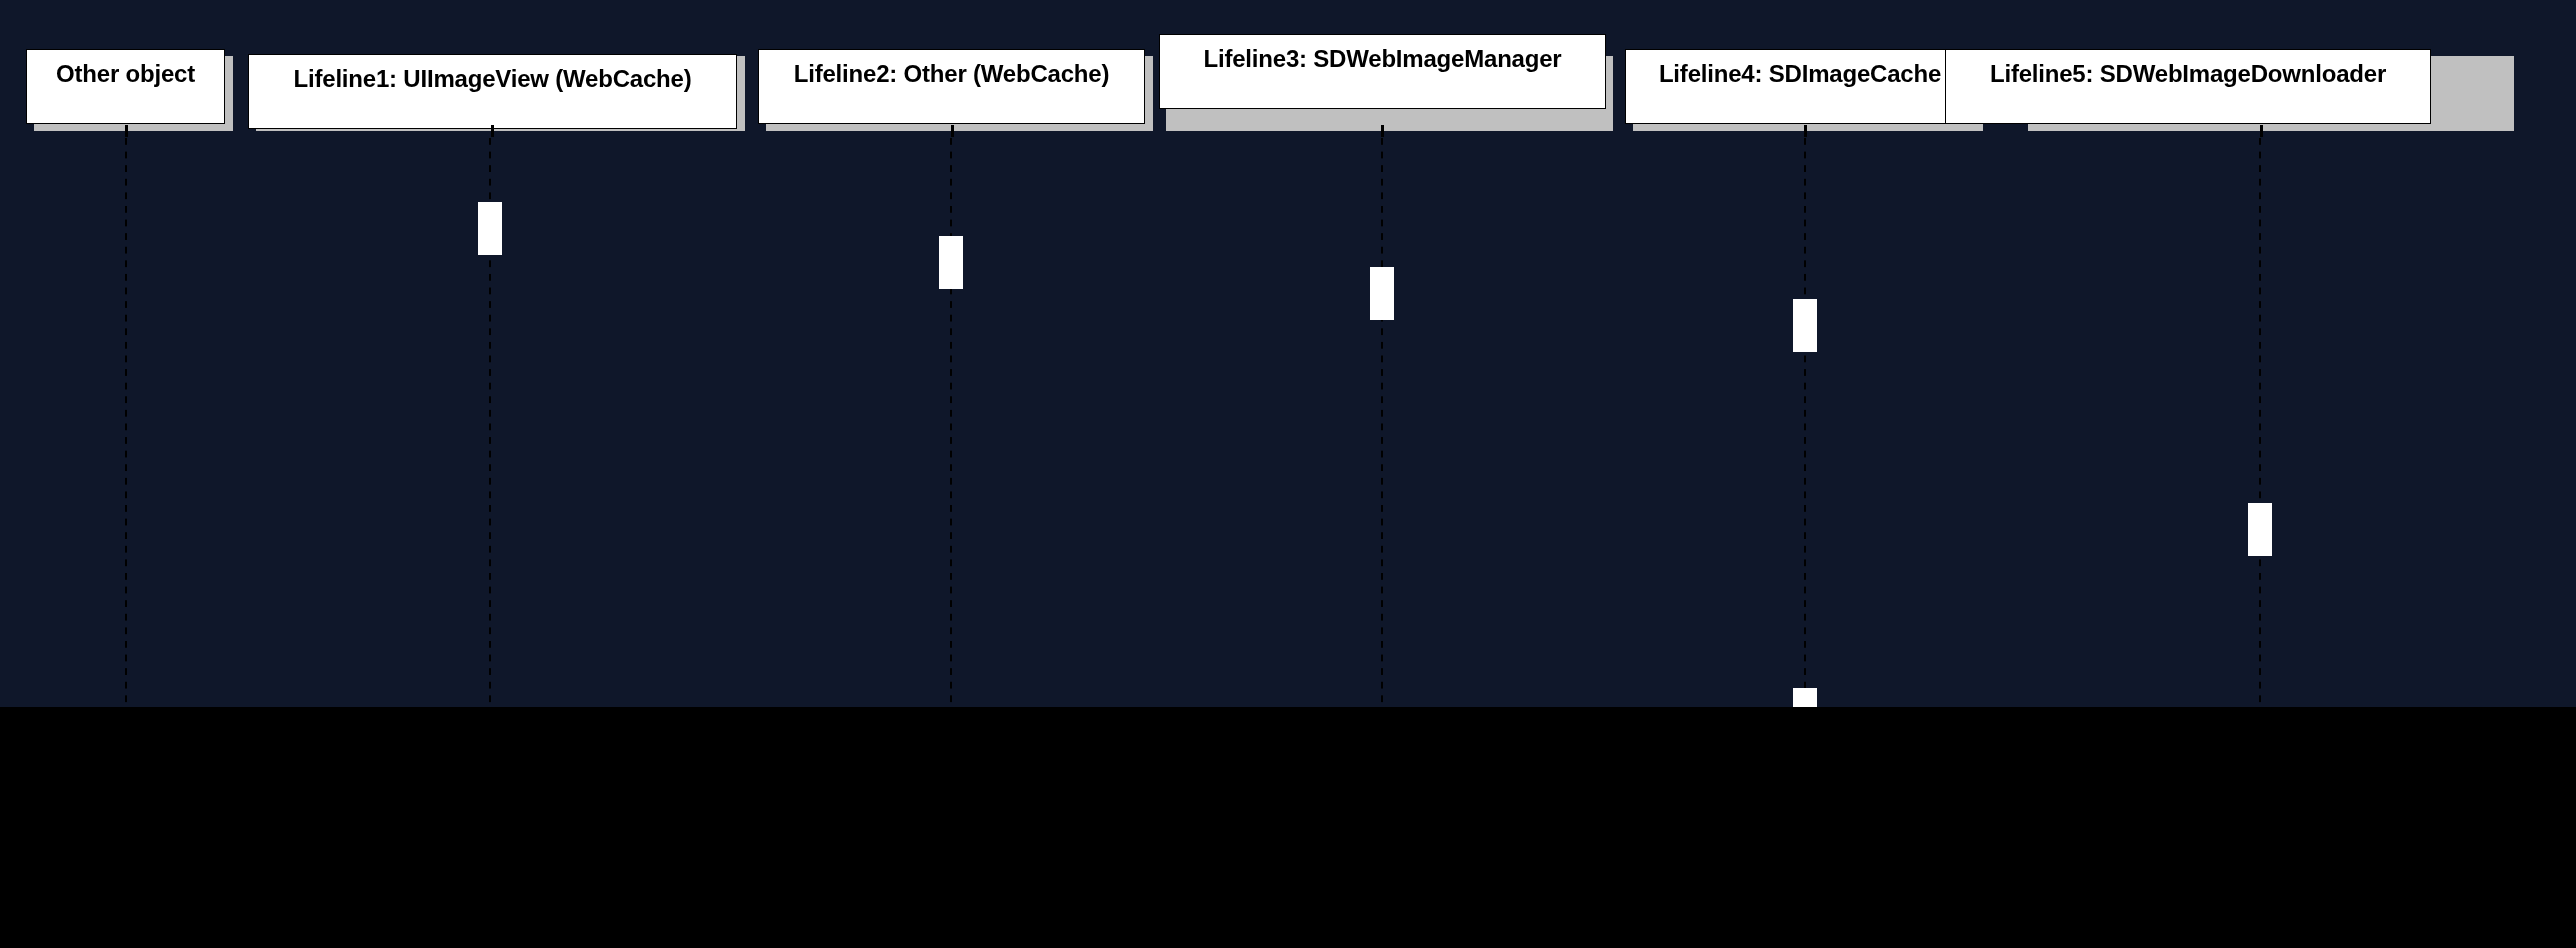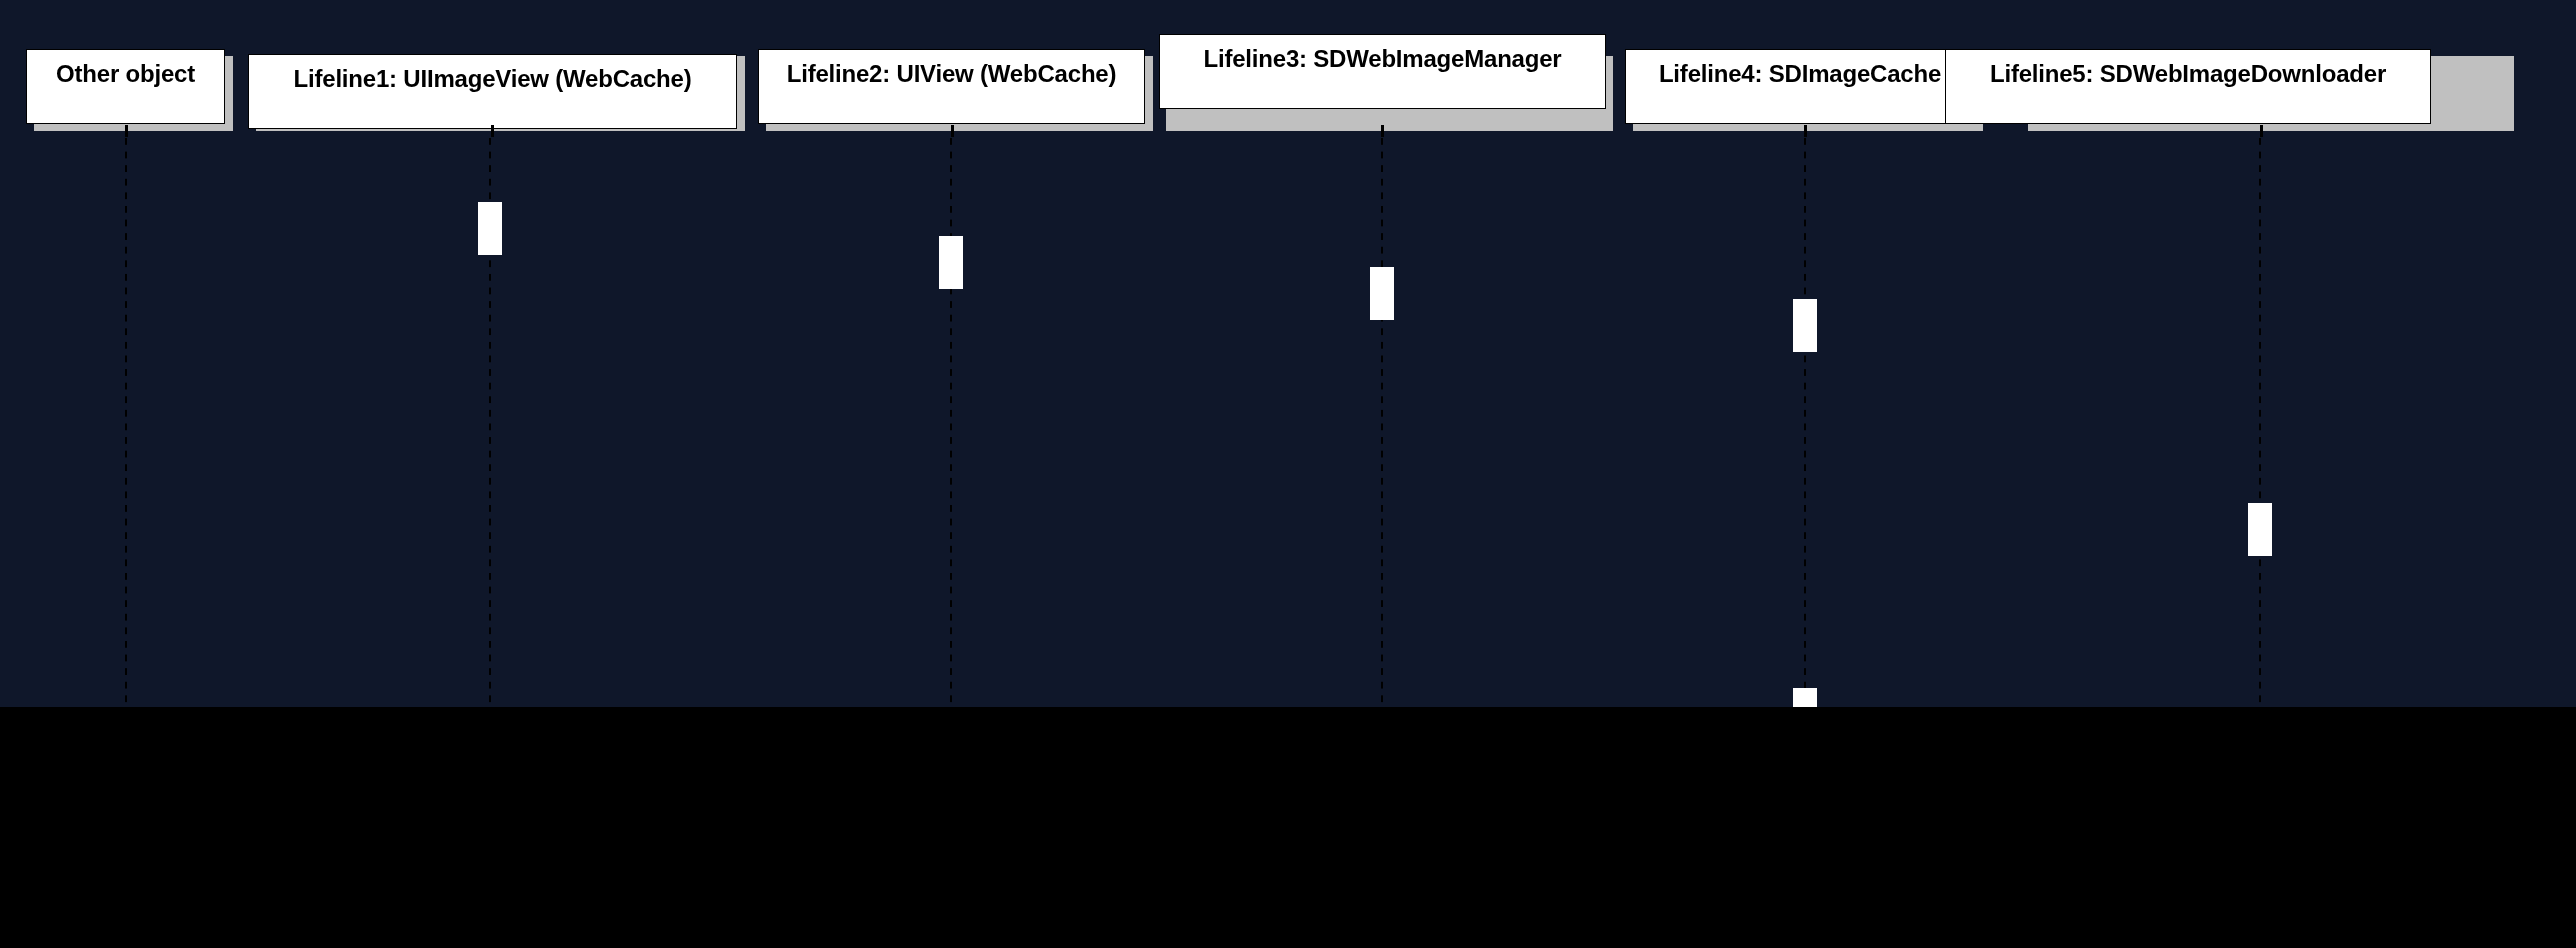--- a/index.html
+++ b/index.html
@@ -94,21 +94,21 @@
         <span class="lifeline-head-label">Other object</span>
       </div>
       <div class="lifeline-tick" style="left: 125px; top: 125px;"></div>
       <div class="lifeline-head-shadow" style="left: 256px; top: 56px; width: 489px; height: 75px;"></div>
       <div class="lifeline-head lifeline-head-inner" style="left: 248px; top: 54px; width: 489px; height: 75px;">
         <span class="lifeline-head-label">Lifeline1: UIImageView (WebCache)</span>
       </div>
       <div class="lifeline-tick" style="left: 491px; top: 125px;"></div>
       <div class="lifeline-head-shadow" style="left: 766px; top: 56px; width: 387px; height: 75px;"></div>
       <div class="lifeline-head lifeline-head-inner" style="left: 758px; top: 49px; width: 387px; height: 75px;">
-        <span class="lifeline-head-label">Lifeline2: UIView (WebCache)</span>
+        <span class="lifeline-head-label">Lifeline2: Other (WebCache)</span>
       </div>
       <div class="lifeline-tick" style="left: 951px; top: 125px;"></div>
       <div class="lifeline-head-shadow" style="left: 1166px; top: 56px; width: 447px; height: 75px;"></div>
       <div class="lifeline-head lifeline-head-inner" style="left: 1159px; top: 34px; width: 447px; height: 75px;">
         <span class="lifeline-head-label">Lifeline3: SDWebImageManager</span>
       </div>
       <div class="lifeline-tick" style="left: 1381px; top: 125px;"></div>
       <div class="lifeline-head-shadow" style="left: 1633px; top: 56px; width: 350px; height: 75px;"></div>
       <div class="lifeline-head lifeline-head-inner" style="left: 1625px; top: 49px; width: 350px; height: 75px;">
         <span class="lifeline-head-label">Lifeline4: SDImageCache</span>

